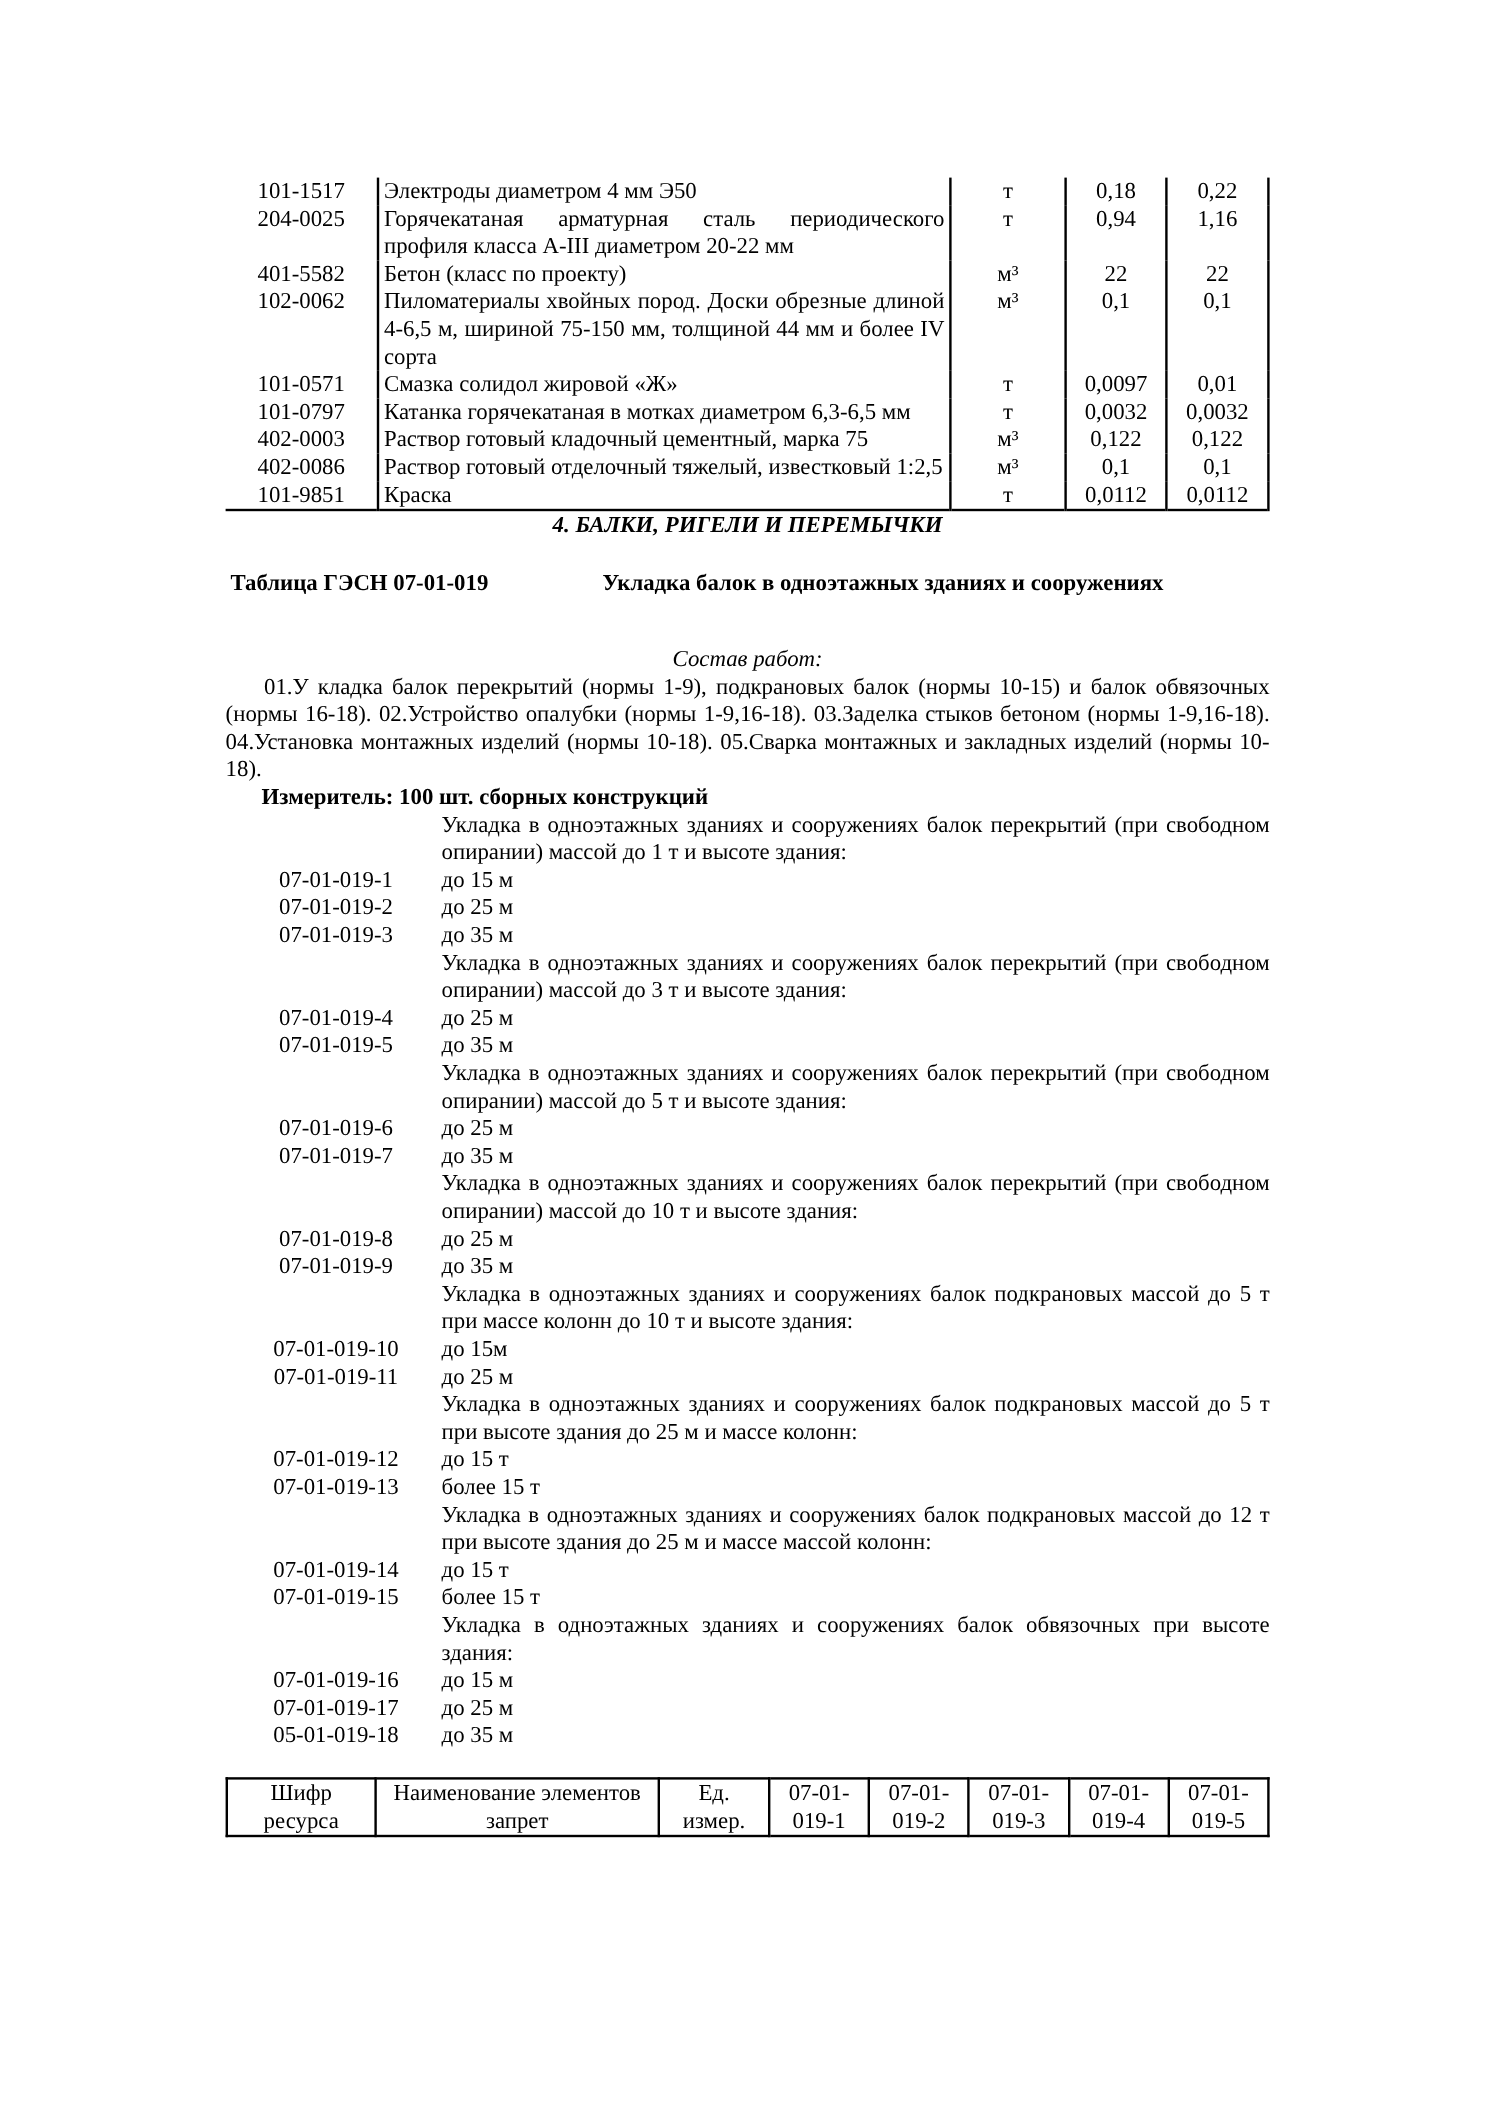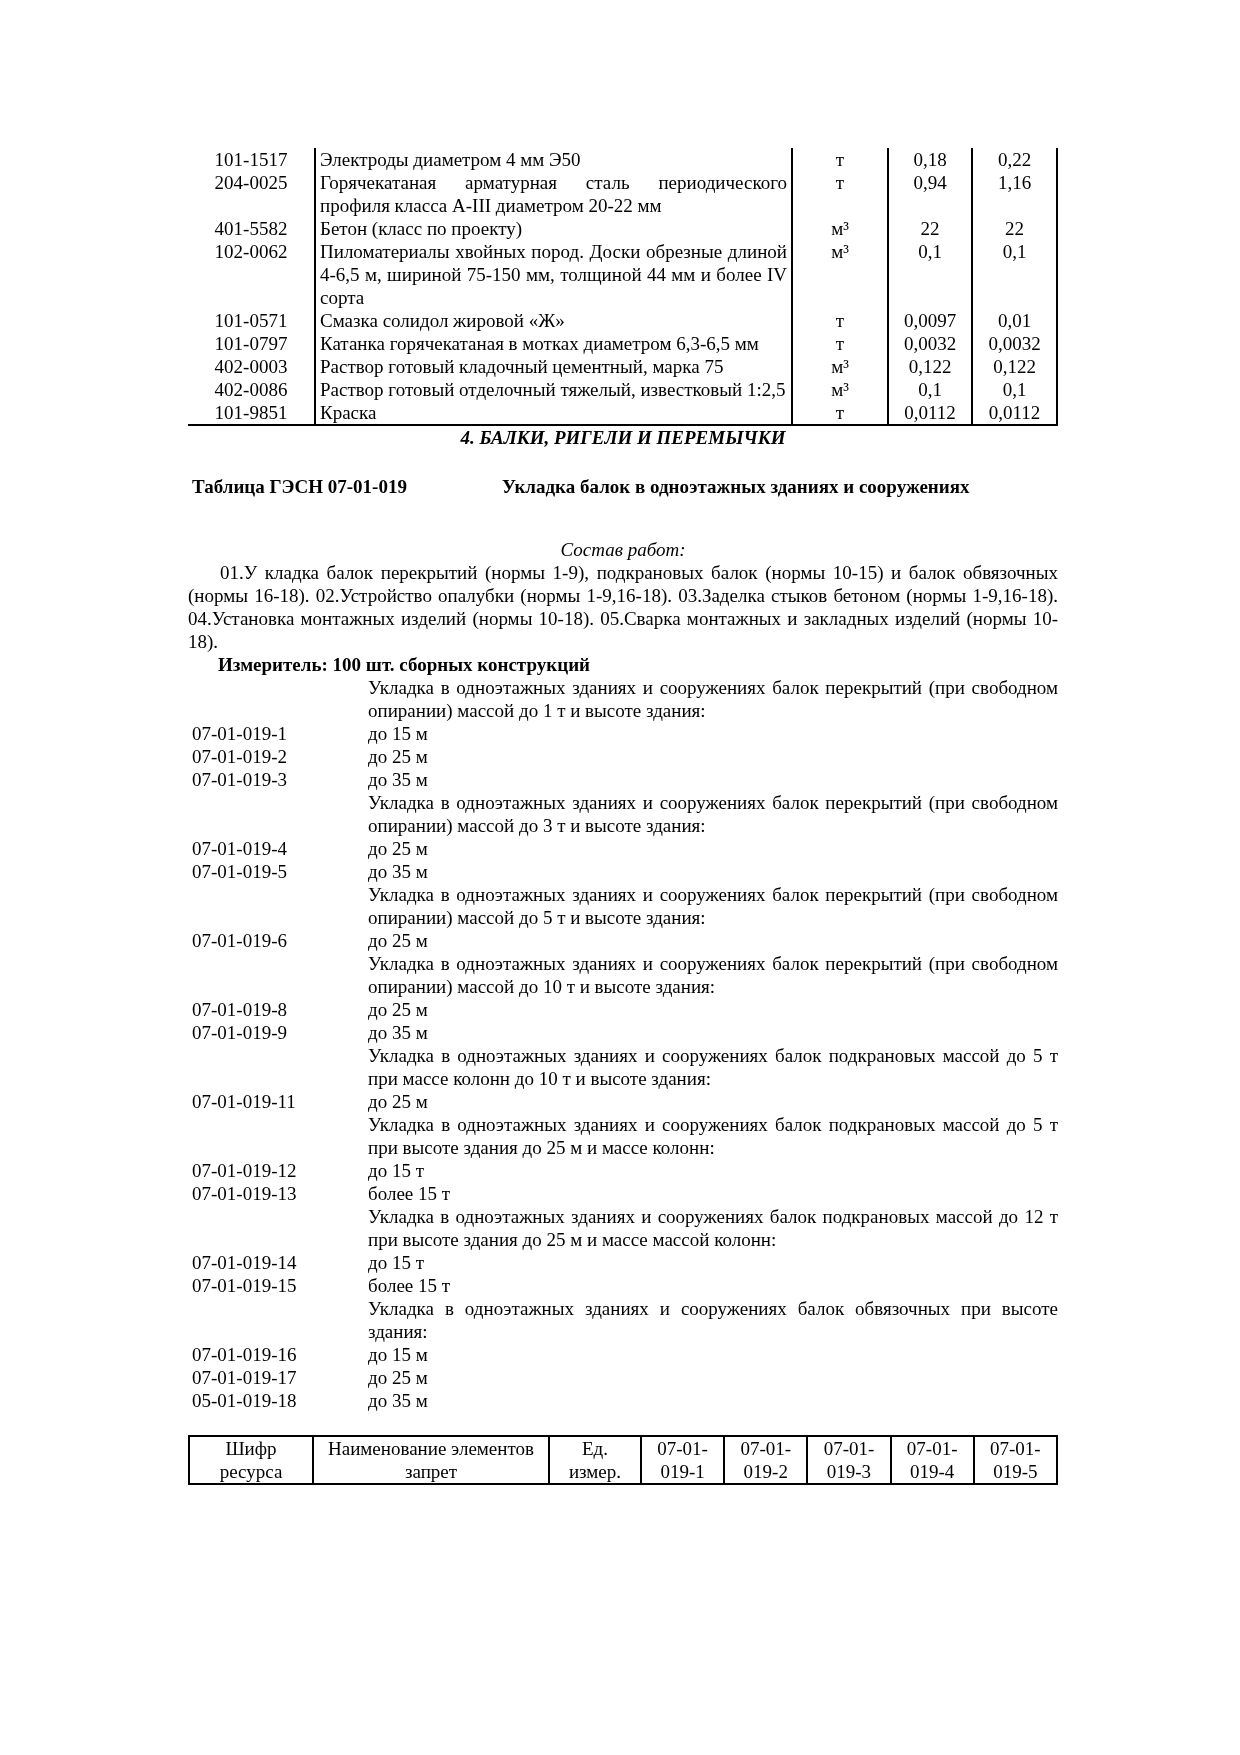--- a/index.html
+++ b/index.html
@@ -13,21 +13,21 @@
   .mat td.unit { text-align: center; width: 86px; border-right: 2px solid #000; }
   .mat td.v1 { text-align: center; width: 74px; border-right: 2px solid #000; }
   .mat td.v2 { text-align: center; border-right: 2px solid #000; }
   .section-title { text-align: center; font-style: italic; font-weight: bold; }
   .table-title { display: flex; font-weight: bold; margin-top: 26px; }
   .table-title .num { width: 310px; padding-left: 4px; }
   .sostav { text-align: center; font-style: italic; margin-top: 40px; }
   .para { text-align: justify; text-indent: 32px; }
   .measure { font-weight: bold; padding-left: 30px; }
   .norms { width: 870px; }
-  .norms td { padding: 0; vertical-align: top; }
+  .norms td { padding: 0; vertical-align: top; text-align: center; }
   .norms td.c { width: 176px; padding-left: 4px; }
   .norms td.d { text-align: justify; }
   .hdr { width: 870px; margin-top: 23px; table-layout: fixed; border: 2px solid #000; }
   .hdr td { border: 2px solid #000; text-align: center; padding: 0 2px; }
 </style>
 </head>
 <body>
 
 <div class="page">
 
@@ -142,34 +142,42 @@
         </tr>
       <tr>
           <td class="c"></td>
           <td class="d">Укладка в одноэтажных зданиях и сооружениях балок перекрытий (при свободном опирании) массой до 5 т и высоте здания:</td>
         </tr>
       <tr>
           <td class="c">07-01-019-6</td>
           <td class="d">до 25 м</td>
         </tr>
       <tr>
+          <td class="c">07-01-019-7</td>
+          <td class="d">до 35 м</td>
+        </tr>
+      <tr>
           <td class="c"></td>
           <td class="d">Укладка в одноэтажных зданиях и сооружениях балок перекрытий (при свободном опирании) массой до 10 т и высоте здания:</td>
         </tr>
       <tr>
           <td class="c">07-01-019-8</td>
           <td class="d">до 25 м</td>
         </tr>
       <tr>
           <td class="c">07-01-019-9</td>
           <td class="d">до 35 м</td>
         </tr>
       <tr>
           <td class="c"></td>
           <td class="d">Укладка в одноэтажных зданиях и сооружениях балок подкрановых массой до 5 т при массе колонн до 10 т и высоте здания:</td>
+        </tr>
+      <tr>
+          <td class="c">07-01-019-10</td>
+          <td class="d">до 15м</td>
         </tr>
       <tr>
           <td class="c">07-01-019-11</td>
           <td class="d">до 25 м</td>
         </tr>
       <tr>
           <td class="c"></td>
           <td class="d">Укладка в одноэтажных зданиях и сооружениях балок подкрановых массой до 5 т при высоте здания до 25 м и массе колонн:</td>
         </tr>
       <tr>

